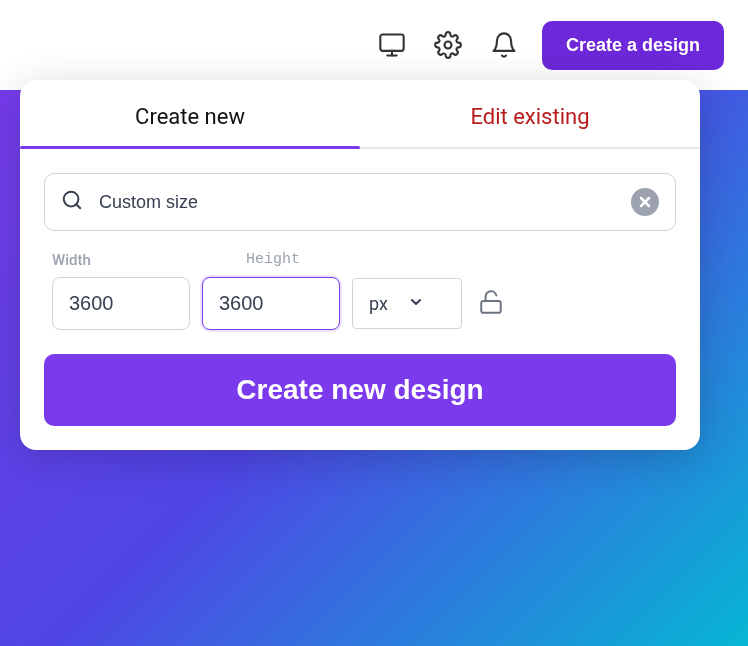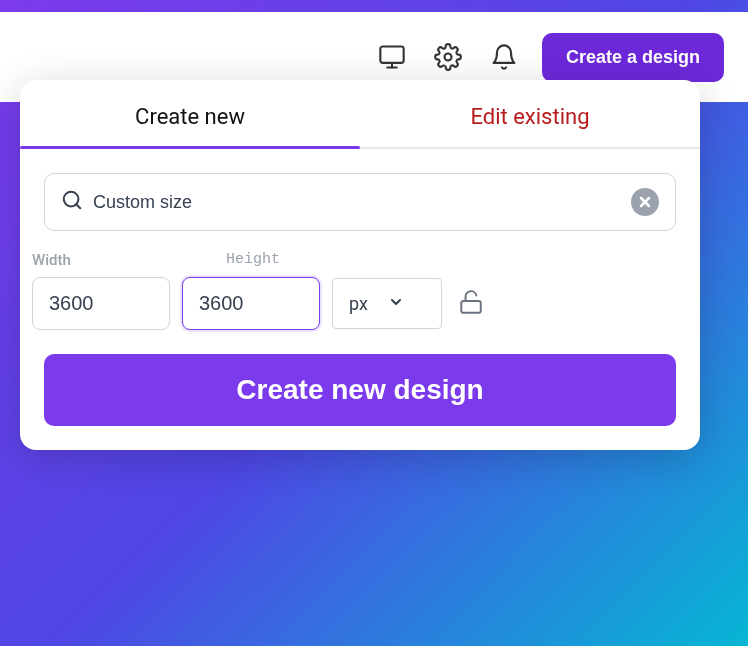--- a/index.html
+++ b/index.html
@@ -8,21 +8,21 @@
       height: 646px;
       font-family: -apple-system, BlinkMacSystemFont, 'Segoe UI', Roboto, sans-serif;
       background: linear-gradient(135deg, #7c3aed 0%, #4f46e5 50%, #06b6d4 100%);
       position: relative;
       overflow: hidden;
     }
 
     
     .top-nav {
       position: absolute;
-      top: 12px;
+      top: 0;
       left: 0;
       right: 0;
       height: 90px;
       background: white;
       display: flex;
       align-items: center;
       justify-content: flex-end;
       padding: 0 24px;
       gap: 20px;
       z-index: 10;
@@ -110,21 +110,21 @@
       align-items: center;
     }
 
     .search-input-wrapper {
       width: 100%;
       display: flex;
       align-items: center;
       border: 1.5px solid #d1d5db;
       border-radius: 10px;
       padding: 14px 16px;
-      gap: 10px;
+      gap: 16px;
     }
 
     .search-icon-wrap {
       color: #374151;
       flex-shrink: 0;
     }
 
     .search-input {
       flex: 1;
       border: none;
@@ -144,21 +144,21 @@
       justify-content: center;
       cursor: pointer;
       color: white;
       font-size: 14px;
       font-weight: bold;
       flex-shrink: 0;
     }
 
     
     .dimensions-row {
-      padding: 0 12px;
+      padding: 0 32px;
     }
 
     .dimensions-labels {
       display: flex;
       gap: 16px;
       margin-bottom: 8px;
     }
 
     .dim-label {
       font-size: 15px;

